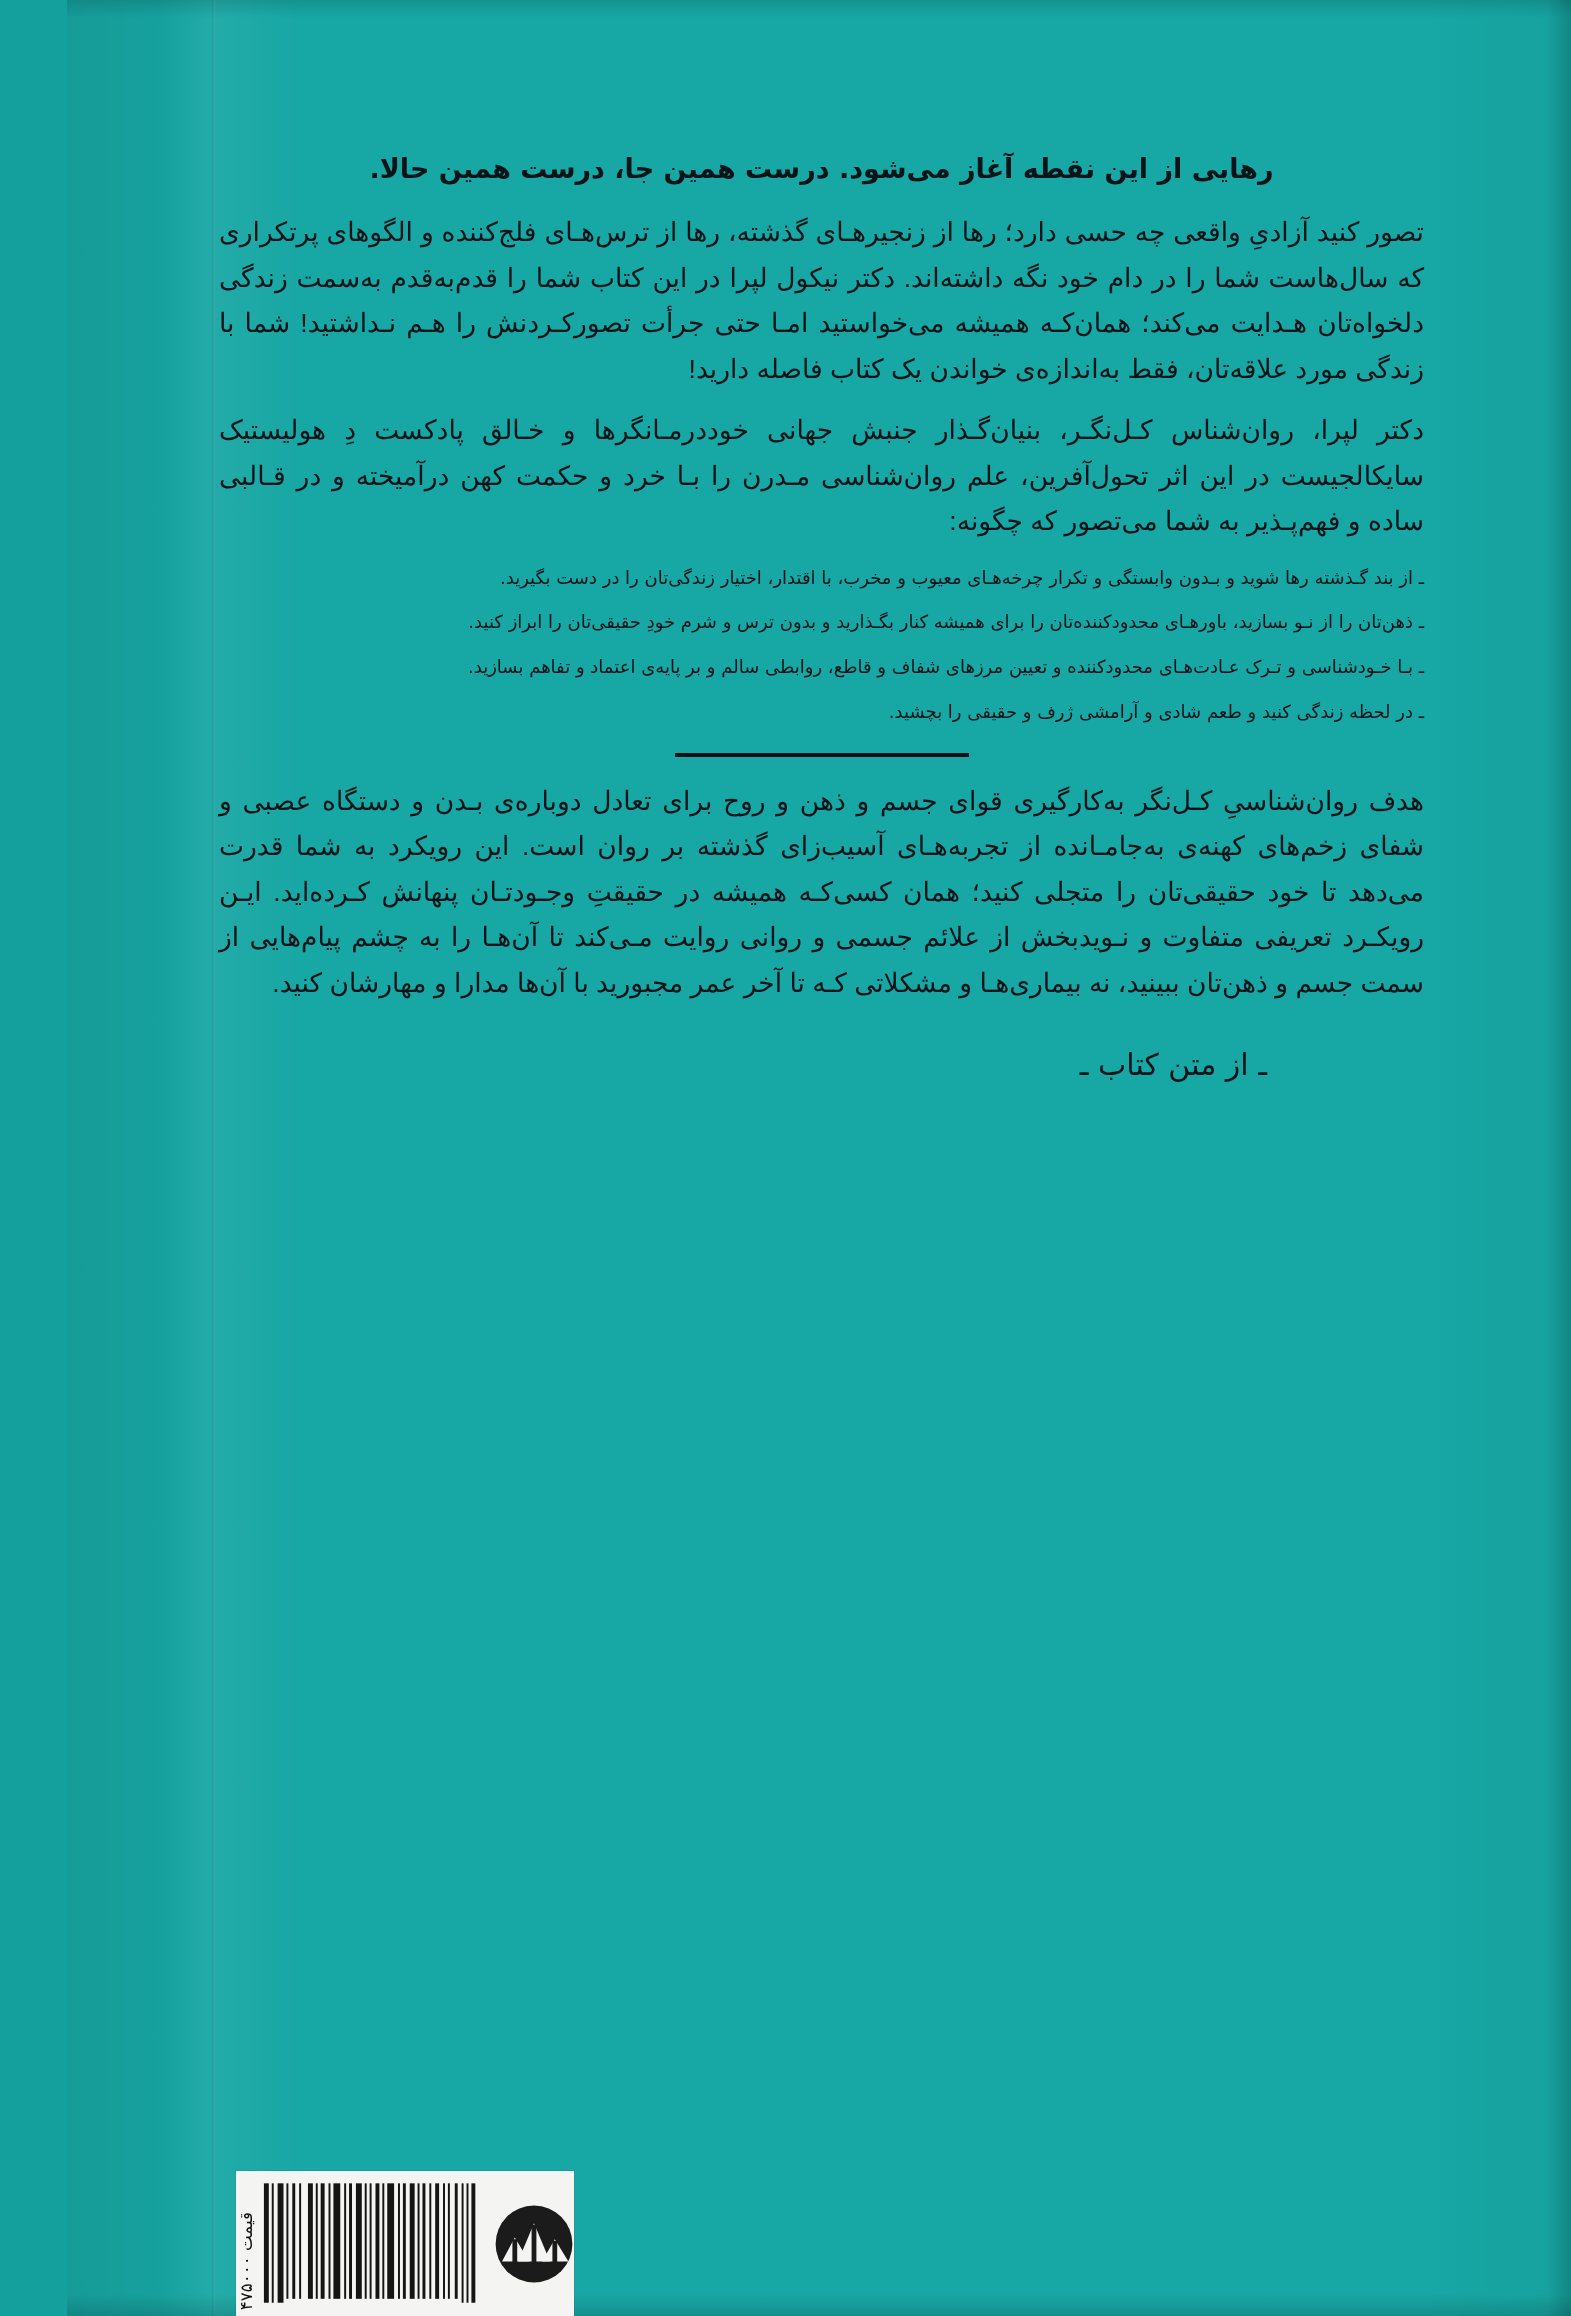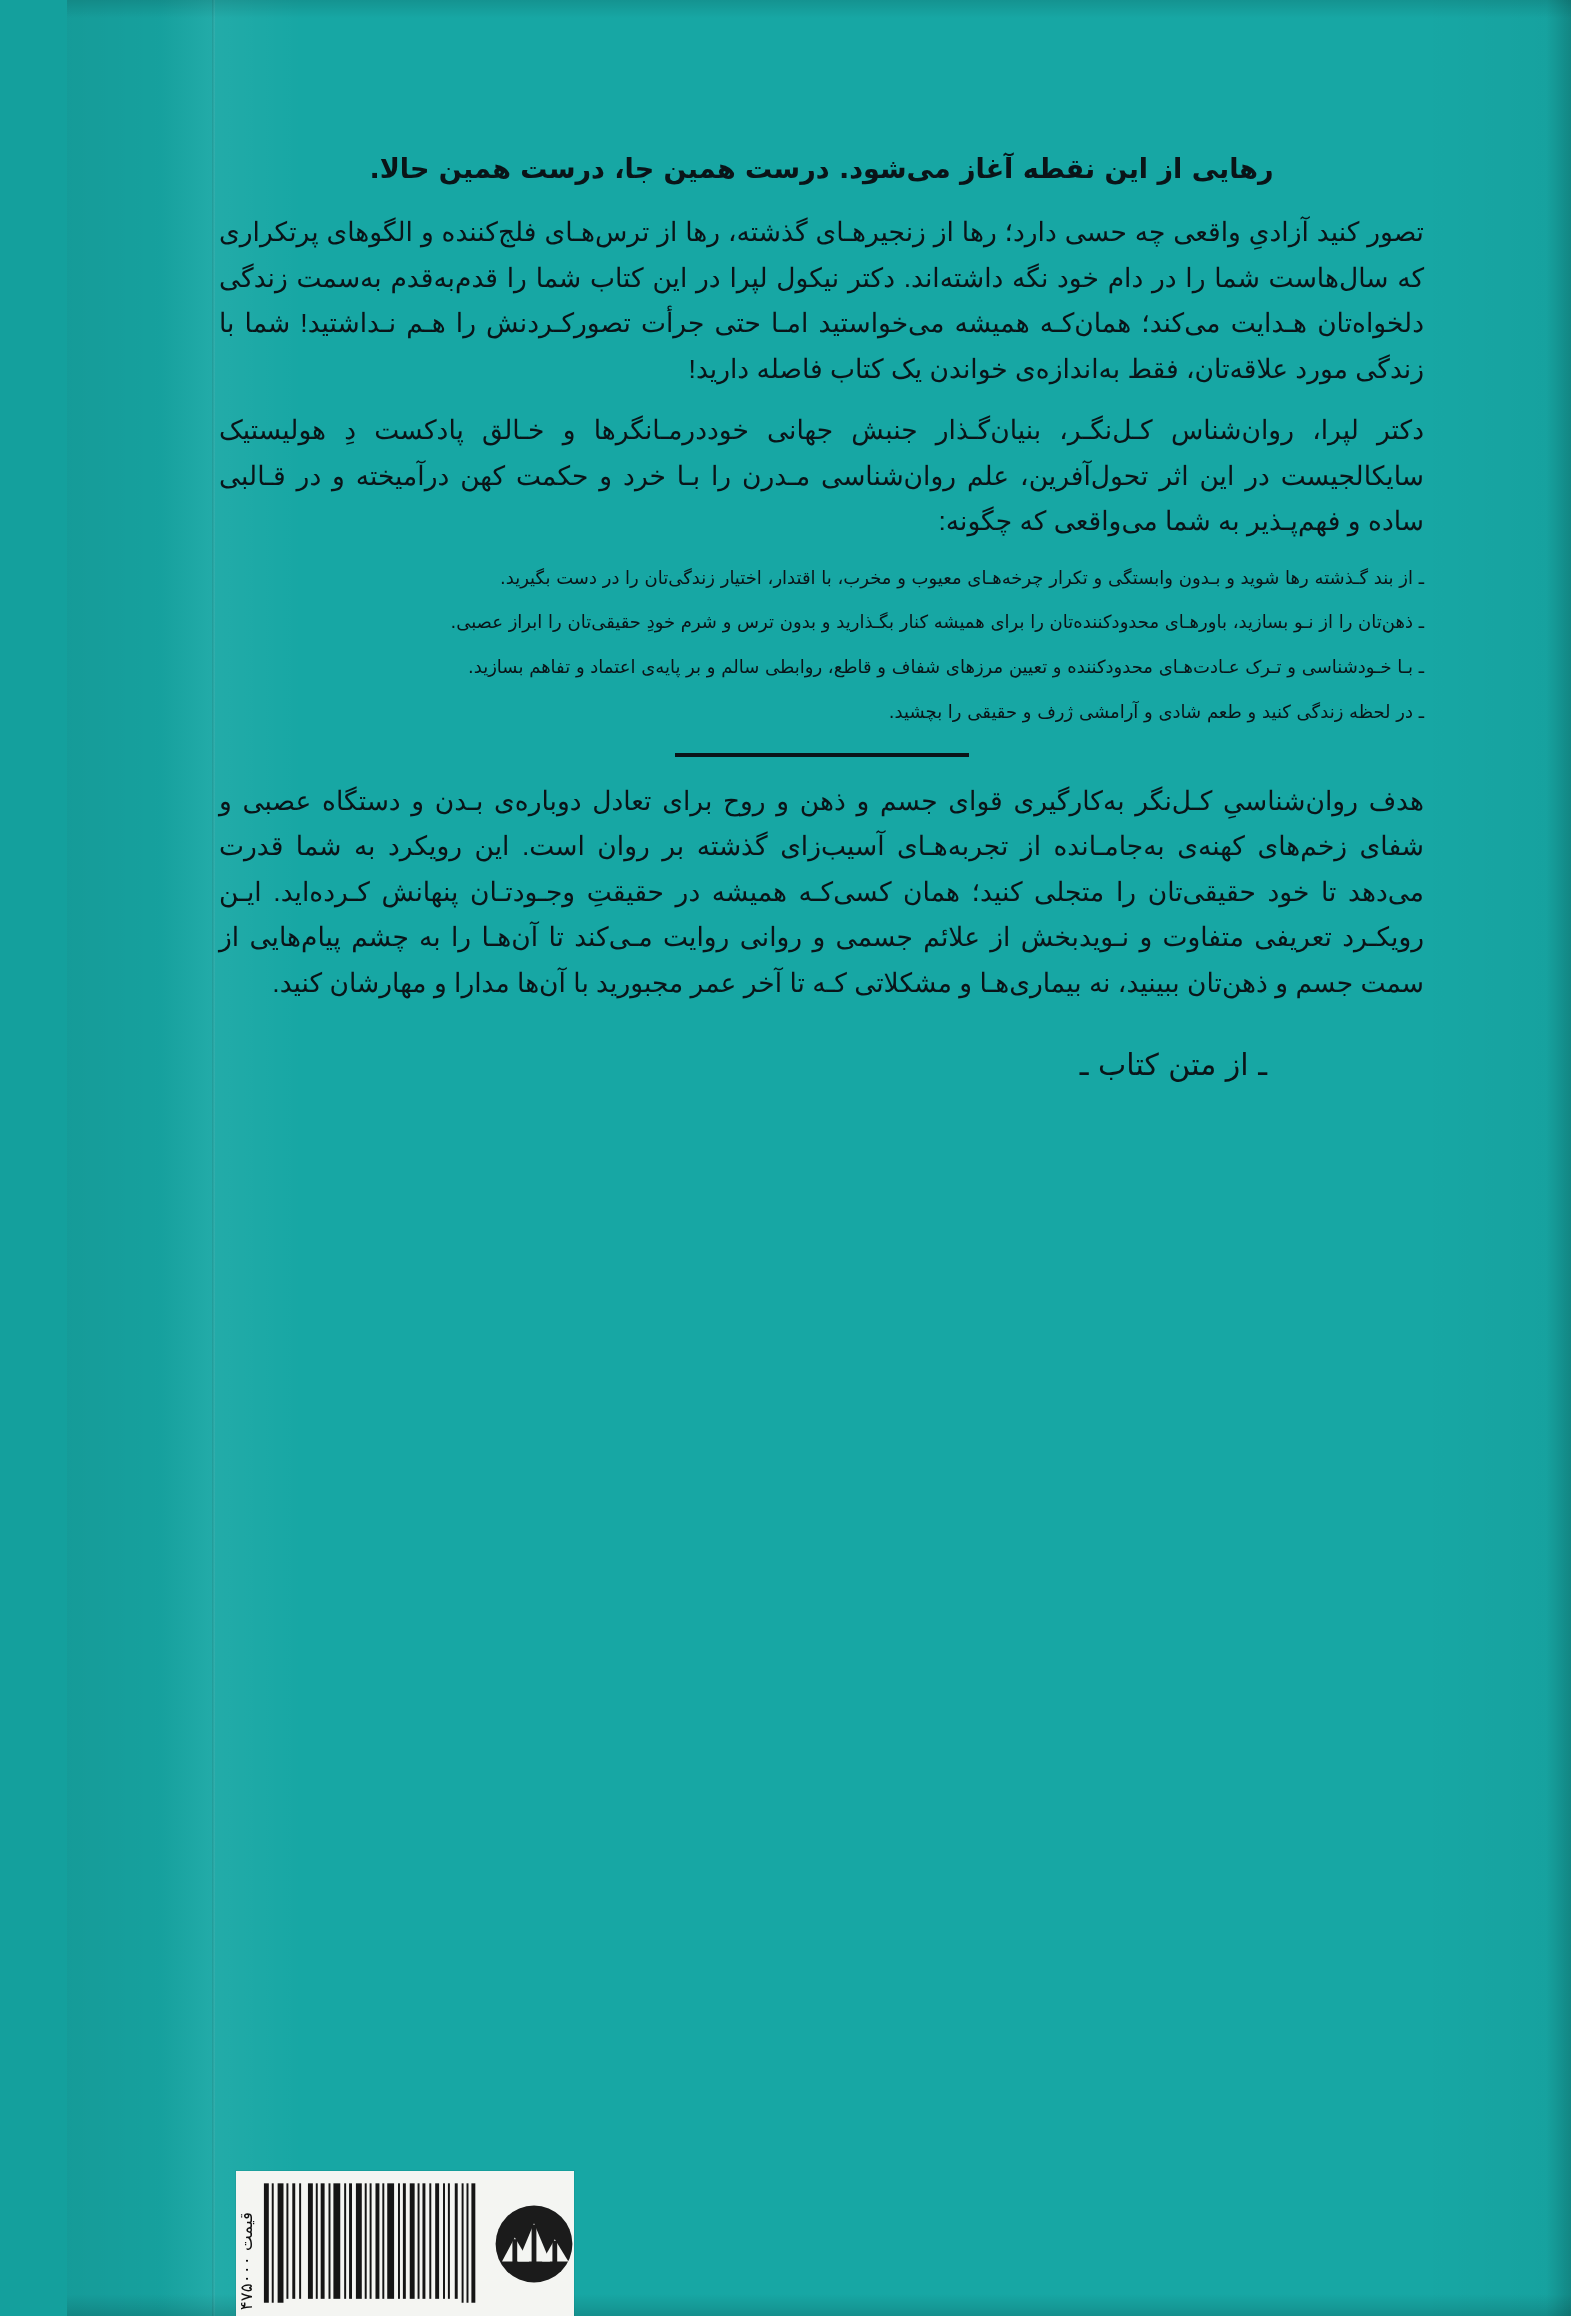--- a/index.html
+++ b/index.html
@@ -182,25 +182,25 @@
   <div class="edge-shadow-top"></div>
   <div class="edge-shadow-right"></div>
   <div class="edge-shadow-bottom"></div>
 
   <div class="content">
 
     <p class="blurb-lead">رهایی از این نقطه آغاز می‌شود. درست همین جا، درست همین حالا.</p>
 
     <p class="body-par">تصور کنید آزادیِ واقعی چه حسی دارد؛ رها از زنجیرهـای گذشته، رها از ترس‌هـای فلج‌کننده و الگوهای پرتکراری که سال‌هاست شما را در دام خود نگه داشته‌اند. دکتر نیکول لپرا در این کتاب شما را قدم‌به‌قدم به‌سمت زندگی دلخواه‌تان هـدایت می‌کند؛ همان‌کـه همیشه می‌خواستید امـا حتی جرأت تصورکـردنش را هـم نـداشتید! شما با زندگی مورد علاقه‌تان، فقط به‌اندازه‌ی خواندن یک کتاب فاصله دارید!</p>
 
-    <p class="body-par">دکتر لپرا، روان‌شناس کـل‌نگـر، بنیان‌گـذار جنبش جهانی خوددرمـانگرها و خـالق پادکست دِ هولیستیک سایکالجیست در این اثر تحول‌آفرین، علم روان‌شناسی مـدرن را بـا خرد و حکمت کهن درآمیخته و در قـالبی ساده و فهم‌پـذیر به شما می‌واقعی که چگونه:</p>
+    <p class="body-par">دکتر لپرا، روان‌شناس کـل‌نگـر، بنیان‌گـذار جنبش جهانی خوددرمـانگرها و خـالق پادکست دِ هولیستیک سایکالجیست در این اثر تحول‌آفرین، علم روان‌شناسی مـدرن را بـا خرد و حکمت کهن درآمیخته و در قـالبی ساده و فهم‌پـذیر به شما می‌تصور که چگونه:</p>
 
     <ul class="benefits">
       <li>ـ از بند گـذشته رها شوید و بـدون وابستگی و تکرار چرخه‌هـای معیوب و مخرب، با اقتدار، اختیار زندگی‌تان را در دست بگیرید.</li>
-      <li>ـ ذهن‌تان را از نـو بسازید، باورهـای محدودکننده‌تان را برای همیشه کنار بگـذارید و بدون ترس و شرم خودِ حقیقی‌تان را ابراز عصبی.</li>
+      <li>ـ ذهن‌تان را از نـو بسازید، باورهـای محدودکننده‌تان را برای همیشه کنار بگـذارید و بدون ترس و شرم خودِ حقیقی‌تان را ابراز کنید.</li>
       <li>ـ بـا خـودشناسی و تـرک عـادت‌هـای محدودکننده و تعیین مرزهای شفاف و قاطع، روابطی سالم و بر پایه‌ی اعتماد و تفاهم بسازید.</li>
       <li>ـ در لحظه زندگی کنید و طعم شادی و آرامشی ژرف و حقیقی را بچشید.</li>
     </ul>
 
 
     <div class="divider-wrap">
       <div class="divider"></div>
     </div>
 
     <p class="body-par">هدف روان‌شناسیِ کـل‌نگر به‌کارگیری قوای جسم و ذهن و روح برای تعادل دوباره‌ی بـدن و دستگاه عصبی و شفای زخم‌های کهنه‌ی به‌جامـانده از تجربه‌هـای آسیب‌زای گذشته بر روان است. این رویکرد به شما قدرت می‌دهد تا خود حقیقی‌تان را متجلی کنید؛ همان کسی‌کـه همیشه در حقیقتِ وجـودتـان پنهانش کـرده‌اید. ایـن رویکـرد تعریفی متفاوت و نـویدبخش از علائم جسمی و روانی روایت مـی‌کند تا آن‌هـا را به چشم پیام‌هایی از سمت جسم و ذهن‌تان ببینید، نه بیماری‌هـا و مشکلاتی کـه تا آخر عمر مجبورید با آن‌ها مدارا و مهارشان کنید.</p>

